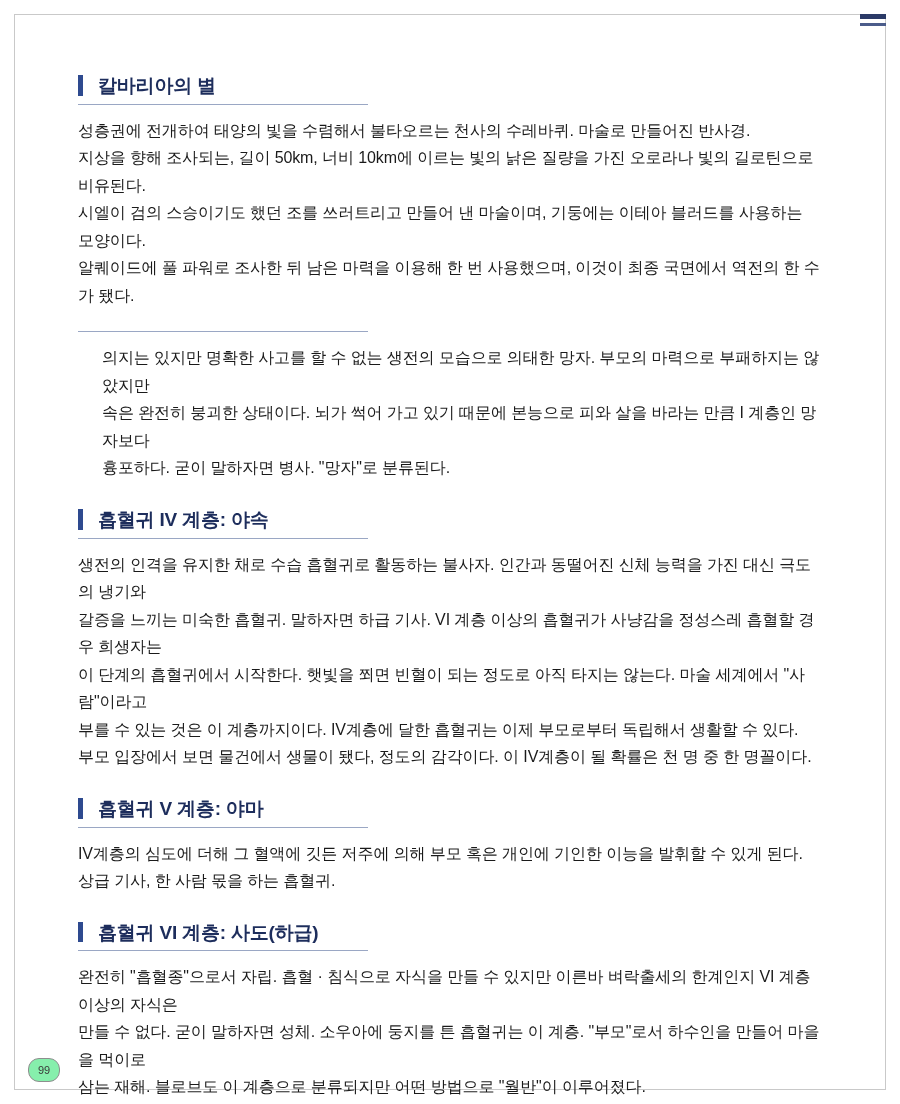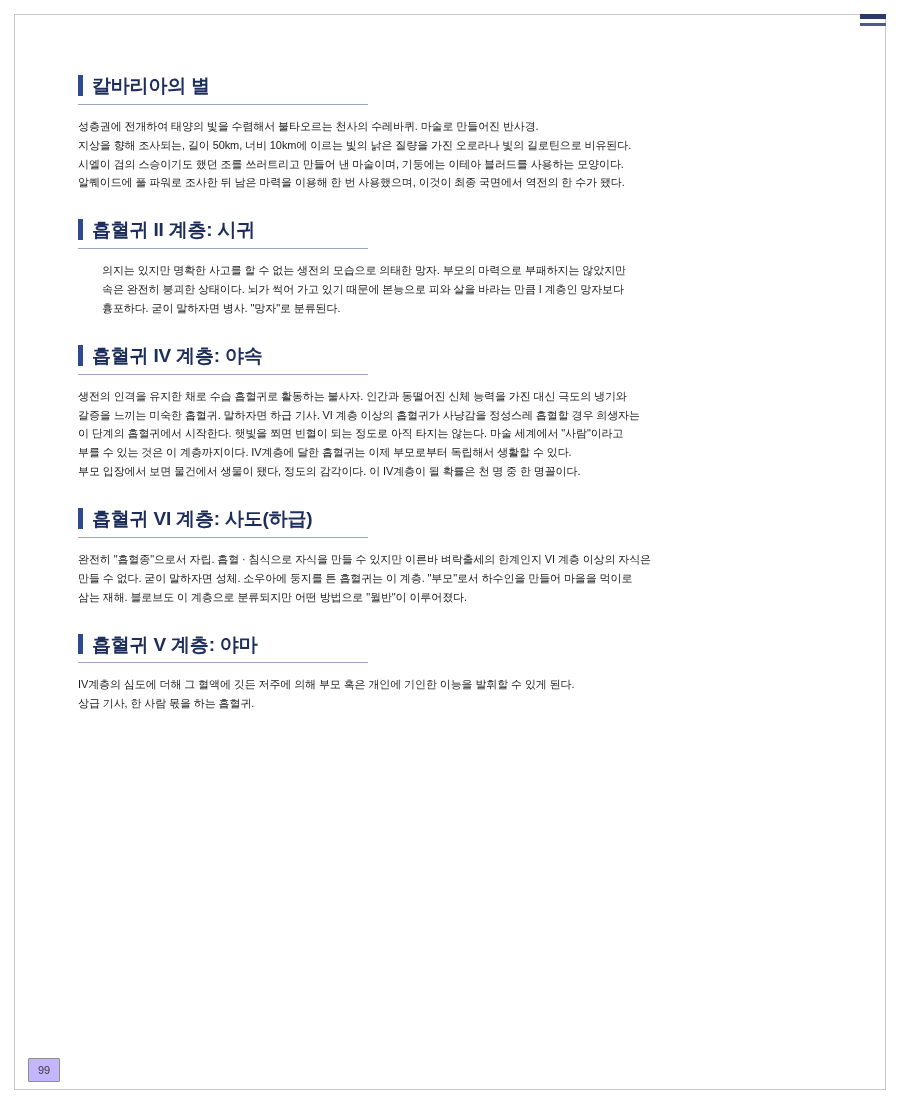--- a/index.html
+++ b/index.html
@@ -46,64 +46,64 @@
 
   .section {
     margin-bottom: 6px;
   }
 
   h2.heading {
     font-size: 19px;
     font-weight: bold;
     color: #1d2d5c;
     margin: 0;
-    padding: 4px 0 4px 14px;
+    padding: 4px 0 4px 20px;
     position: relative;
     letter-spacing: -0.2px;
     line-height: 1.25;
   }
   h2.heading .bar {
     position: absolute;
     left: 0;
     top: 5px;
     bottom: 6px;
     width: 5px;
     background: #2e4a8f;
   }
   .heading-rule {
     border: 0;
     border-top: 1px solid #9aa7c4;
     width: 290px;
     margin: 2px 0 0 0;
   }
 
   p.body {
-    font-size: 11px;
+    font-size: 16px;
     line-height: 1.72;
     color: #1a1a1a;
     margin: 12px 0 22px 0;
     letter-spacing: -0.1px;
   }
 
   .section:last-child p.body { margin-bottom: 0; }
 
   .page-number {
     position: absolute;
     left: 28px;
     bottom: 22px;
     width: 30px;
     height: 22px;
     border: 1px solid #8e8e8e;
-    border-radius: 1px;
+    border-radius: 11px;
     display: flex;
     align-items: center;
     justify-content: center;
     font-size: 11px;
     color: #3a3a3a;
-    background: #c4b5fd;
+    background: #86efac;
   }
 </style>
 </head>
 <body>
 
 <div class="page-frame"></div>
 <div class="corner-accent tr"></div>
 <div class="corner-accent tr2"></div>
 
 <div class="content">
@@ -115,24 +115,20 @@
     </h2>
     <hr class="heading-rule">
     <p class="body" style="white-space: pre-line;">성층권에 전개하여 태양의 빛을 수렴해서 불타오르는 천사의 수레바퀴. 마술로 만들어진 반사경.
 지상을 향해 조사되는, 길이 50km, 너비 10km에 이르는 빛의 낡은 질량을 가진 오로라나 빛의 길로틴으로 비유된다.
 시엘이 검의 스승이기도 했던 조를 쓰러트리고 만들어 낸 마술이며, 기둥에는 이테아 블러드를 사용하는 모양이다.
 알퀘이드에 풀 파워로 조사한 뒤 남은 마력을 이용해 한 번 사용했으며, 이것이 최종 국면에서 역전의 한 수가 됐다.</p>
   </div>
 
 
   <div class="section">
-    <h2 class="heading">
-      <span class="bar"></span>
-      <span>흡혈귀 II 계층: 시귀</span>
-    </h2>
     <hr class="heading-rule">
     <p class="body" style="white-space: pre-line; margin-left: 24px;">의지는 있지만 명확한 사고를 할 수 없는 생전의 모습으로 의태한 망자. 부모의 마력으로 부패하지는 않았지만
 속은 완전히 붕괴한 상태이다. 뇌가 썩어 가고 있기 때문에 본능으로 피와 살을 바라는 만큼 I 계층인 망자보다
 흉포하다. 굳이 말하자면 병사. "망자"로 분류된다.</p>
   </div>
 
 
   <div class="section">
     <h2 class="heading">
       <span class="bar"></span>
@@ -142,35 +138,35 @@
     <p class="body" style="white-space: pre-line;">생전의 인격을 유지한 채로 수습 흡혈귀로 활동하는 불사자. 인간과 동떨어진 신체 능력을 가진 대신 극도의 냉기와
 갈증을 느끼는 미숙한 흡혈귀. 말하자면 하급 기사. VI 계층 이상의 흡혈귀가 사냥감을 정성스레 흡혈할 경우 희생자는
 이 단계의 흡혈귀에서 시작한다. 햇빛을 쬐면 빈혈이 되는 정도로 아직 타지는 않는다. 마술 세계에서 "사람"이라고
 부를 수 있는 것은 이 계층까지이다. IV계층에 달한 흡혈귀는 이제 부모로부터 독립해서 생활할 수 있다.
 부모 입장에서 보면 물건에서 생물이 됐다, 정도의 감각이다. 이 IV계층이 될 확률은 천 명 중 한 명꼴이다.</p>
   </div>
 
   <div class="section">
     <h2 class="heading">
       <span class="bar"></span>
+      <span>흡혈귀 V 계층: 야마</span>
+    </h2>
+    <hr class="heading-rule">
+    <p class="body" style="white-space: pre-line;">IV계층의 심도에 더해 그 혈액에 깃든 저주에 의해 부모 혹은 개인에 기인한 이능을 발휘할 수 있게 된다.
+상급 기사, 한 사람 몫을 하는 흡혈귀.</p>
+  </div>
+
+  <div class="section">
+    <h2 class="heading">
+      <span class="bar"></span>
       <span>흡혈귀 VI 계층: 사도(하급)</span>
     </h2>
     <hr class="heading-rule">
     <p class="body" style="white-space: pre-line;">완전히 "흡혈종"으로서 자립. 흡혈 · 침식으로 자식을 만들 수 있지만 이른바 벼락출세의 한계인지 VI 계층 이상의 자식은
 만들 수 없다. 굳이 말하자면 성체. 소우아에 둥지를 튼 흡혈귀는 이 계층. "부모"로서 하수인을 만들어 마을을 먹이로
 삼는 재해. 블로브도 이 계층으로 분류되지만 어떤 방법으로 "월반"이 이루어졌다.</p>
-  </div>
-
-  <div class="section">
-    <h2 class="heading">
-      <span class="bar"></span>
-      <span>흡혈귀 V 계층: 야마</span>
-    </h2>
-    <hr class="heading-rule">
-    <p class="body" style="white-space: pre-line;">IV계층의 심도에 더해 그 혈액에 깃든 저주에 의해 부모 혹은 개인에 기인한 이능을 발휘할 수 있게 된다.
-상급 기사, 한 사람 몫을 하는 흡혈귀.</p>
   </div>
 
 </div>
 
 <div class="page-number">
   <span>99</span>
 </div>
 
 </body></html>

